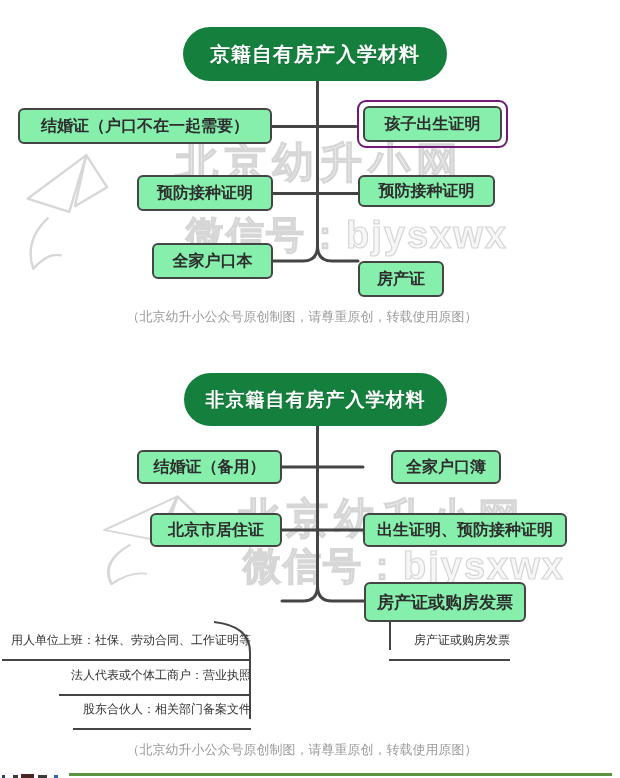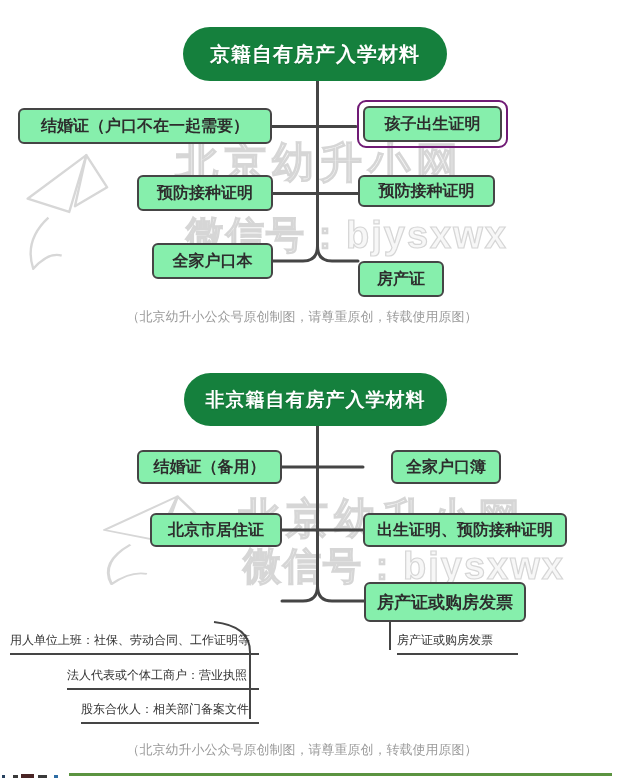--- a/index.html
+++ b/index.html
@@ -14,23 +14,23 @@
 
   
   .node{position:absolute;background:#86efac;border:2px solid #454545;border-radius:6px;
         box-sizing:border-box;display:flex;align-items:center;justify-content:center;
         font-weight:bold;font-size:16px;color:#2d2d2d;white-space:nowrap;}
 
   .ring{position:absolute;border:2px solid #701a75;border-radius:9px;box-sizing:border-box;}
   .ring .node{position:absolute;left:4px;top:4px;}
 
   
-  .subnote{position:absolute;font-size:12px;color:#333;text-align:left;
-           border-bottom:2px solid #454545;padding-bottom:4px;white-space:nowrap;
-           box-sizing:border-box;margin-left:8px;}
+  .subnote{position:absolute;font-size:12px;color:#333;text-align:right;
+           border-bottom:2px solid #454545;padding-bottom:10px;white-space:nowrap;
+           box-sizing:border-box;}
 
   .caption{position:absolute;left:0;width:604px;text-align:center;
            font-size:13px;color:#9b9b9b;white-space:nowrap;}
 
   
   .wm{position:absolute;font-weight:bold;color:#f7f7f7;
       -webkit-text-stroke:1.2px #d6d6d6;white-space:nowrap;line-height:1;}
   .wm1{font-size:42px;letter-spacing:6px;}
   .wm2{font-size:38px;letter-spacing:2px;}
 

